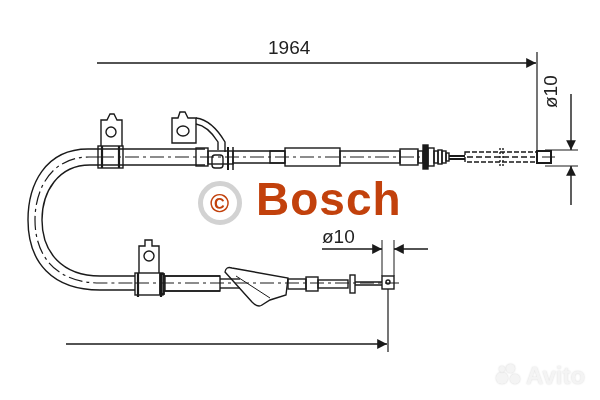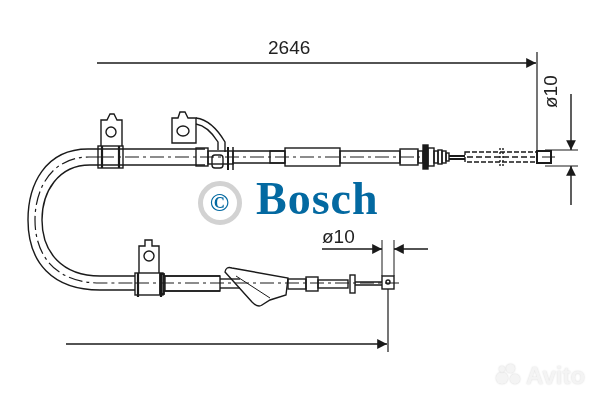--- a/index.html
+++ b/index.html
@@ -1,18 +1,18 @@
 <!DOCTYPE html>
 <html><head>
   <meta charset="utf-8">
   <style>
     html, body { margin: 0; padding: 0; background: #ffffff; }
     .canvas { position: relative; width: 600px; height: 400px; overflow: hidden; background: #fff; }
     svg { position: absolute; left: 0; top: 0; }
-    .wm-bosch { position: absolute; left: 198px; top: 176px; font-family: Liberation Serif, serif; font-weight: bold; font-size: 46px; color: #0369a1; letter-spacing: 1px; line-height: 1; }
+    .wm-bosch { position: absolute; left: 198px; top: 176px; font-family: Liberation Sans, sans-serif; font-weight: bold; font-size: 46px; color: #c2410c; letter-spacing: 1px; line-height: 1; }
     .wm-copy { display: inline-block; width: 34px; height: 34px; border: 5px solid #d2d2d2; border-radius: 50%; text-align: center; font-size: 26px; line-height: 34px; vertical-align: 3px; margin-right: 14px; }
     .wm-oscar { position: absolute; left: 300px; top: 270px; font-family: "Liberation Sans", sans-serif; font-weight: bold; font-size: 40px; color: rgba(160,160,160,0.28); line-height: 1; }
     .wm-avito { position: absolute; left: 496px; top: 364px; font-family: "Liberation Sans", sans-serif; font-weight: bold; font-size: 24px; color: #f4f4f4; text-shadow: 0 0 2px #d8d8d8; line-height: 1; }
     .wm-avito-dots { display: inline-block; position: relative; width: 28px; height: 22px; vertical-align: -2px; margin-right: 2px; }
     .wm-avito-dots span { position: absolute; border-radius: 50%; background: #f4f4f4; box-shadow: 0 0 2px #d0d0d0; }
   </style>
 </head>
 <body>
 
 <div class="canvas">
@@ -137,21 +137,21 @@
       <line x1="322" y1="249" x2="382" y2="249" marker-end="url(#arrow)"></line>
       <line x1="428" y1="249" x2="394" y2="249" marker-end="url(#arrow)"></line>
     </g>
 
     <g>
       <line x1="66" y1="344" x2="387" y2="344" marker-end="url(#arrow)"></line>
       <line x1="388" y1="289" x2="388" y2="352" stroke-width="1.2"></line>
     </g>
   </svg>
 
-  <div style="position:absolute; left:268px; top:37px; font-family:'Liberation Sans',sans-serif; font-size:19px; color:#222;">2646</div>
+  <div style="position:absolute; left:268px; top:37px; font-family:'Liberation Sans',sans-serif; font-size:19px; color:#222;">1964</div>
 
   <div style="position:absolute; left:540px; top:108px; transform:rotate(-90deg); transform-origin:left top; font-family:'Liberation Sans',sans-serif; font-size:19px; color:#222; white-space:nowrap;">ø10</div>
 
   <div style="position:absolute; left:322px; top:226px; font-family:'Liberation Sans',sans-serif; font-size:19px; color:#222;">ø10</div>
 
   <div class="wm-avito">
     <span class="wm-avito-dots">
       <span style="left:0; top:8px; width:12px; height:12px;"></span>
       <span style="left:10px; top:0; width:9px; height:9px;"></span>
       <span style="left:14px; top:10px; width:10px; height:10px;"></span>

